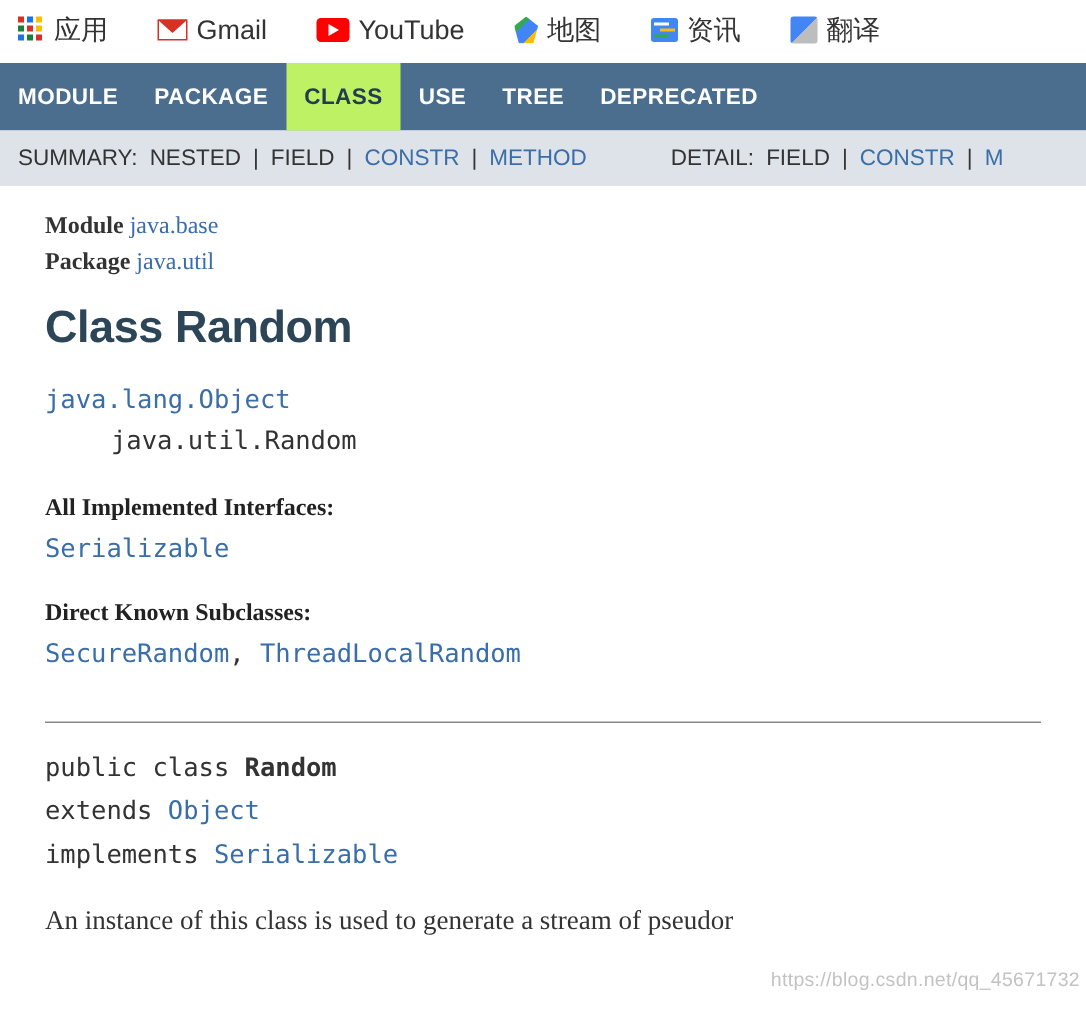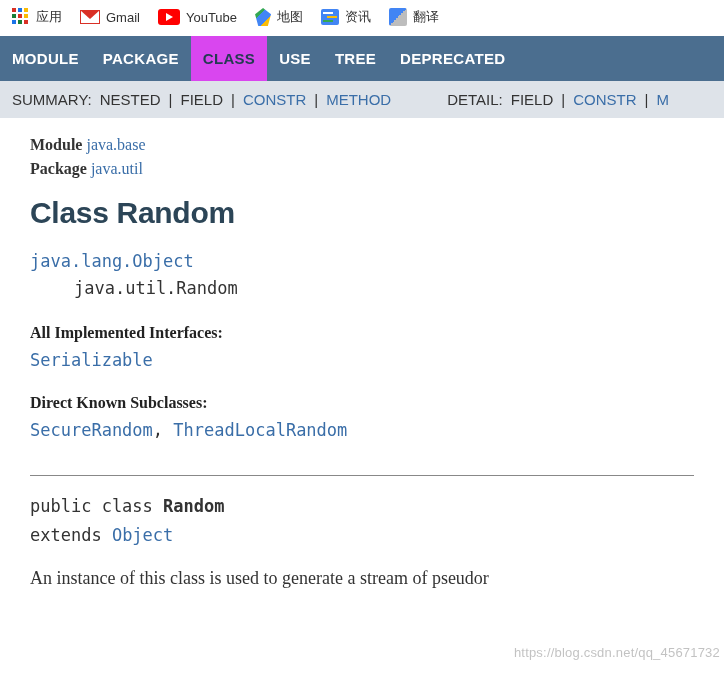--- a/index.html
+++ b/index.html
@@ -1,17 +1,17 @@
 <!DOCTYPE html>
 <html><head>
 <meta charset="utf-8">
 <style>
   * { margin:0; padding:0; box-sizing:border-box; }
   body { font-family: Verdana, Arial, sans-serif; font-size:14px; color:#333; width:724px; height:674px; overflow:hidden; background:#fff; position:relative; }
-  .bookmarks { display:flex; align-items:center; gap:18px; padding:8px 12px 10px; background:#fff; font-size:13px; color:#333; }
+  .bookmarks { display:flex; align-items:center; gap:33px; padding:8px 12px 10px; background:#fff; font-size:18px; color:#333; }
   .bookmarks .bm-item { display:flex; align-items:center; gap:6px; cursor:pointer; }
   .bm-apps-icon { width:18px; height:18px; display:grid; grid-template-columns:repeat(3,4px); grid-template-rows:repeat(3,4px); gap:2px; }
   .bm-apps-icon span { width:4px; height:4px; }
   .bm-apps-icon span:nth-child(1){background:#d93025;}
   .bm-apps-icon span:nth-child(2){background:#1a73e8;}
   .bm-apps-icon span:nth-child(3){background:#fbbc04;}
   .bm-apps-icon span:nth-child(4){background:#188038;}
   .bm-apps-icon span:nth-child(5){background:#d93025;}
   .bm-apps-icon span:nth-child(6){background:#fbbc04;}
   .bm-apps-icon span:nth-child(7){background:#1a73e8;}
@@ -21,21 +21,21 @@
   .gmail-icon::after { content:""; position:absolute; top:-1px; left:-1px; right:-1px; height:0; border-left:10px solid transparent; border-right:10px solid transparent; border-top:9px solid #d93025; }
   .yt-icon { width:22px; height:16px; background:#ff0000; border-radius:3px; position:relative; }
   .yt-icon::after { content:""; position:absolute; left:8px; top:4px; width:0; height:0; border-left:7px solid #fff; border-top:4px solid transparent; border-bottom:4px solid transparent; }
   .maps-icon { width:16px; height:18px; background:linear-gradient(135deg,#34a853 0 35%,#4285f4 35% 70%,#fbbc05 70% 100%); clip-path:polygon(50% 0,100% 35%,80% 100%,20% 100%,0 35%); }
   .news-icon { width:18px; height:16px; background:#4285f4; border-radius:2px; position:relative; }
   .news-icon::after { content:""; position:absolute; left:2px; top:3px; width:10px; height:2px; background:#fff; box-shadow:4px 4px 0 #fbbc05,0 8px 0 #34a853; }
   .trans-icon { width:18px; height:18px; background:linear-gradient(135deg,#4285f4 0 50%,#bdbdbd 50% 100%); border-radius:2px; }
 
   .topnav { background:#4b6e8f; display:flex; align-items:center; padding:0; font-size:15px; font-weight:600; color:#fff; }
   .topnav .nav-item { padding:14px 12px; color:#fff; cursor:pointer; letter-spacing:0.3px; }
-  .topnav .nav-item.active { background:#d946ef; color:#243b52; }
+  .topnav .nav-item.active { background:#bef264; color:#243b52; }
 
   .subnav { background:#dee3e9; display:flex; align-items:center; padding:10px 8px; font-size:15px; color:#333; gap:16px; }
   .subnav .seg { padding:0 4px; white-space:nowrap; }
   .subnav-group-left { display:flex; align-items:center; }
   .subnav-group-right { display:flex; align-items:flex-start; margin-left:32px; }
   .subnav .link { color:#3a6ea8; cursor:pointer; }
   .subnav .sep { padding:0 4px; }
 
   .content { padding:18px 30px 0; font-family:Verdana,serif; }
   .meta-line { font-size:16px; margin-bottom:6px; }
@@ -151,18 +151,19 @@
   <div class="section-head">Direct Known Subclasses:</div>
   <div class="subclass-list">
     <span class="link">SecureRandom</span><span>, </span><span class="link">ThreadLocalRandom</span>
   </div>
 
   <hr class="rule">
 
   <div class="sig">
     <div><span>public class </span><span class="clsname">Random</span></div>
     <div><span>extends </span><span class="link">Object</span></div>
+    <div><span>implements </span><span class="link">Serializable</span></div>
   </div>
 
   <div class="trail-desc">An instance of this class is used to generate a stream of pseudor</div>
 </div>
 
 <div class="watermark">https://blog.csdn.net/qq_45671732</div>
 
 </body></html>

